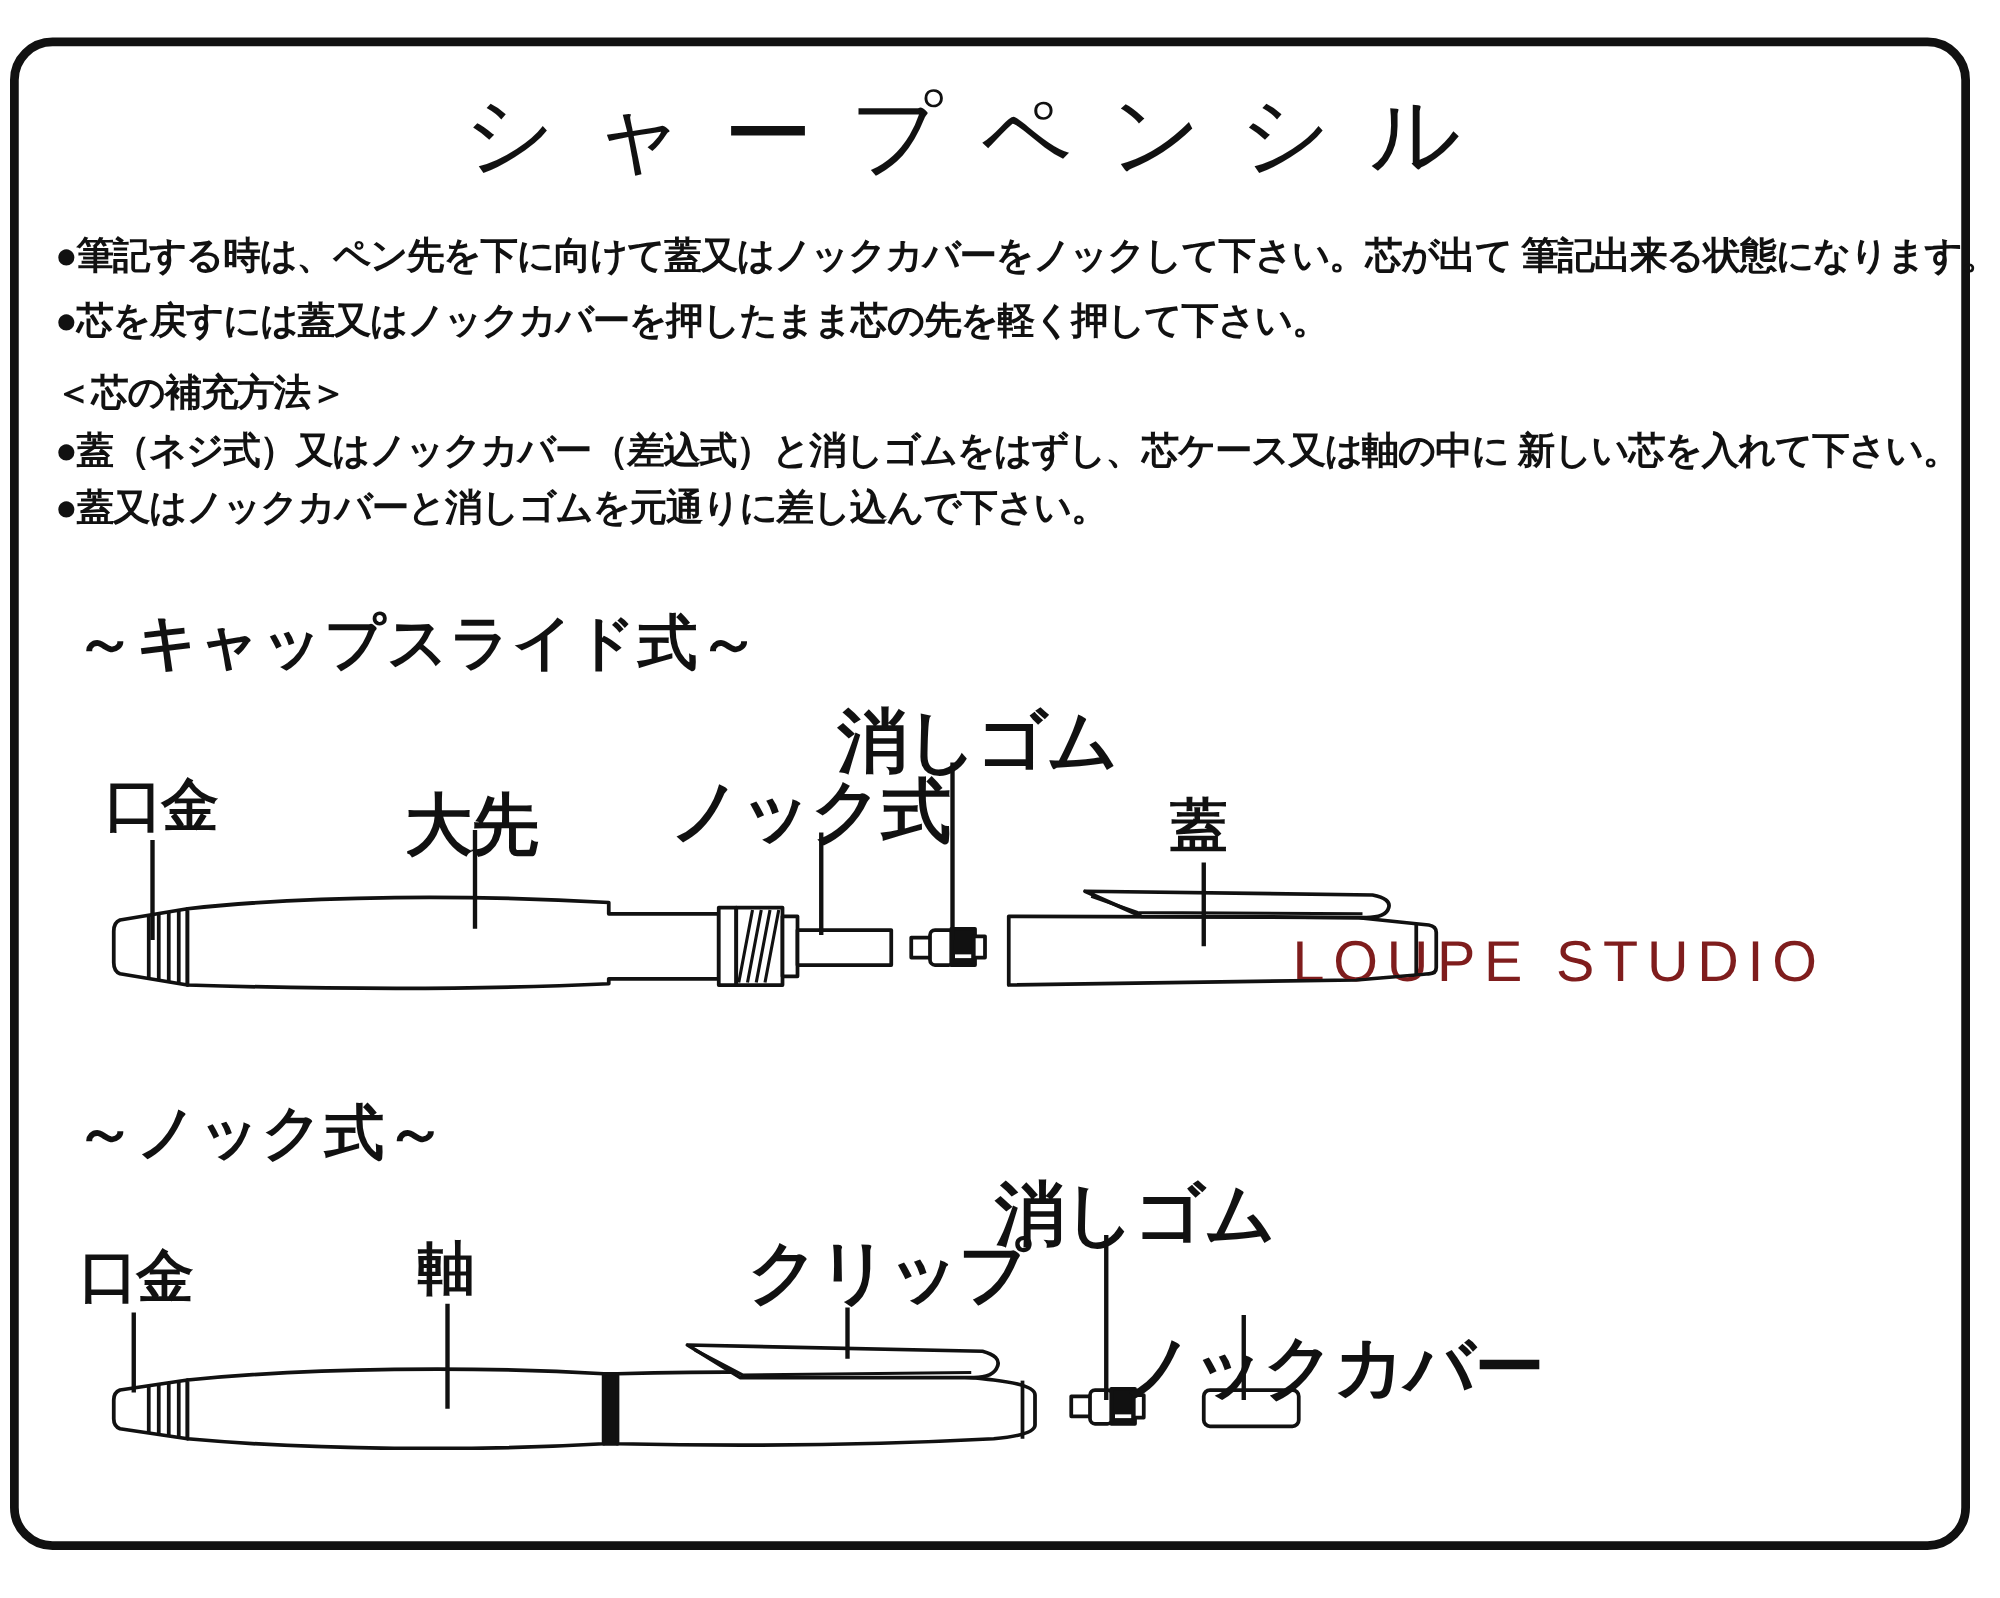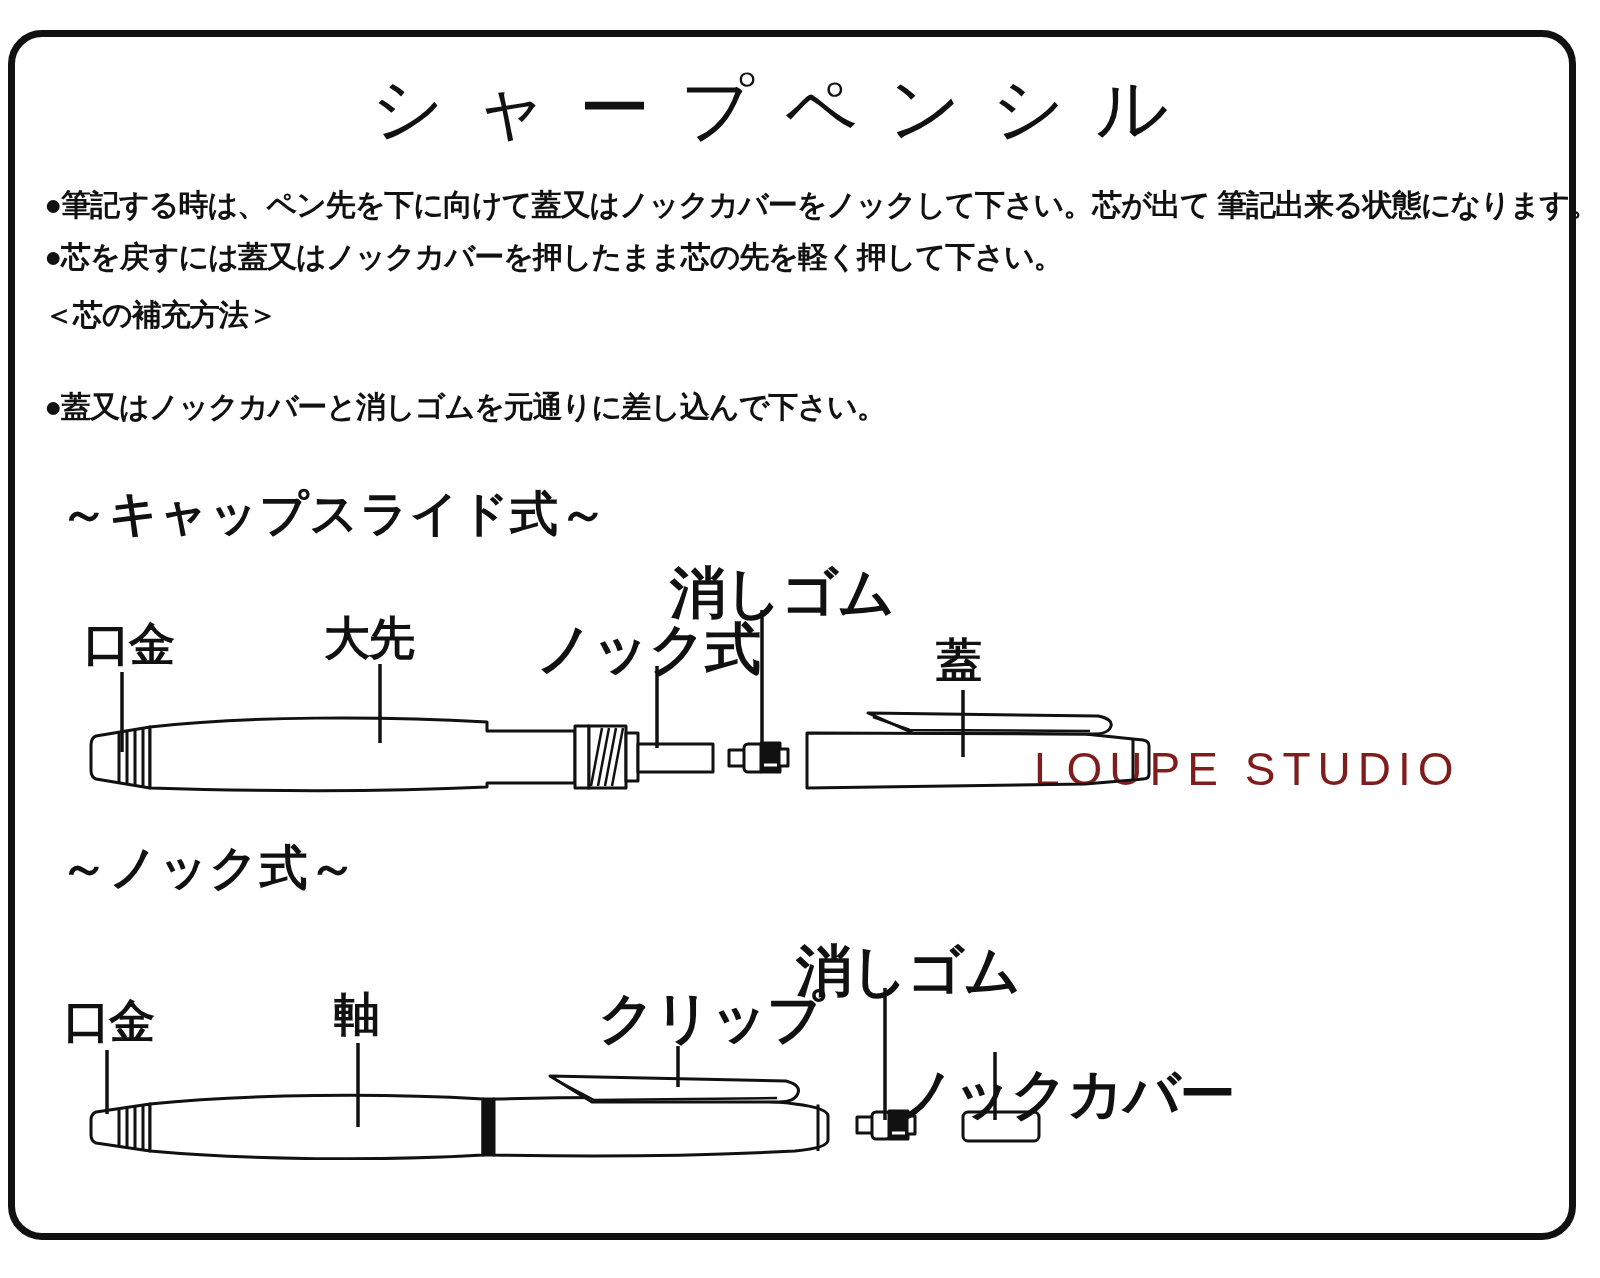--- a/index.html
+++ b/index.html
@@ -22,20 +22,21 @@
 
 <div class="page">
 
   <div class="frame"></div>
 
   <div class="title">シャープペンシル</div>
 
   <div class="txt" style="top:186px">●筆記する時は、ペン先を下に向けて蓋又はノックカバーをノックして下さい。芯が出て 筆記出来る状態になります。</div>
   <div class="txt" style="top:238px">●芯を戻すには蓋又はノックカバーを押したまま芯の先を軽く押して下さい。</div>
   <div class="txt" style="top:296px">＜芯の補充方法＞</div>
+  <div class="txt" style="top:342px">●蓋（ネジ式）又はノックカバー（差込式）と消しゴムをはずし、芯ケース又は軸の中に 新しい芯を入れて下さい。</div>
   <div class="txt" style="top:388px">●蓋又はノックカバーと消しゴムを元通りに差し込んで下さい。</div>
 
   <div class="sec" style="top:482px">～キャップスライド式～</div>
 
   <svg class="pen-svg" style="left:80px;top:550px;width:1110px;height:250px" viewBox="80 550 1110 250">
     <g fill="#fff" stroke="#111" stroke-width="3" stroke-linejoin="round">
 
       <path d="M150,727 L96,736 Q91,738 91,745 L91,770 Q91,777 96,779 L150,788 Z"></path>
       <path fill="none" d="M119,732.2 L119,782.8 M127,730.8 L127,784.2 M135,729.5 L135,785.5 M143,728.2 L143,786.8"></path>
 
@@ -63,27 +64,27 @@
       <line x1="122" y1="672" x2="122" y2="752"></line>
       <line x1="380" y1="664" x2="380" y2="743"></line>
       <line x1="657" y1="666" x2="657" y2="748"></line>
       <line x1="762" y1="610" x2="762" y2="752"></line>
       <line x1="963" y1="690" x2="963" y2="757"></line>
     </g>
   </svg>
 
   <div class="lbl" style="left:670px;top:556px">消しゴム</div>
   <div class="lbl" style="left:84px;top:614px;font-size:46px">口金</div>
-  <div class="lbl" style="left:324px;top:608px;font-size:46px">大先</div>
+  <div class="lbl" style="left:324px;top:624px;font-size:54px">大先</div>
   <div class="lbl" style="left:536px;top:612px">ノック式</div>
   <div class="lbl" style="left:936px;top:630px;font-size:46px">蓋</div>
 
   <div class="watermark">LOUPE STUDIO</div>
 
-  <div class="sec" style="top:836px">～ノック式～</div>
+  <div class="sec" style="top:874px">～ノック式～</div>
 
   <svg class="pen-svg" style="left:60px;top:930px;width:1120px;height:230px" viewBox="60 930 1120 230">
     <g fill="#fff" stroke="#111" stroke-width="3" stroke-linejoin="round">
 
       <path d="M150,1104 L96,1112 Q91,1114 91,1120 L91,1135 Q91,1141 96,1143 L150,1151 Z"></path>
       <path fill="none" d="M119,1108.6 L119,1146.4 M127,1107.4 L127,1147.6 M135,1106.2 L135,1148.8 M143,1105 L143,1150"></path>
 
       <path d="M150,1104 C250,1094 380,1093 483,1099 L483,1155 C380,1161 250,1160 150,1151 Z"></path>
 
       <rect x="483" y="1099" width="11" height="56" fill="#111"></rect>

